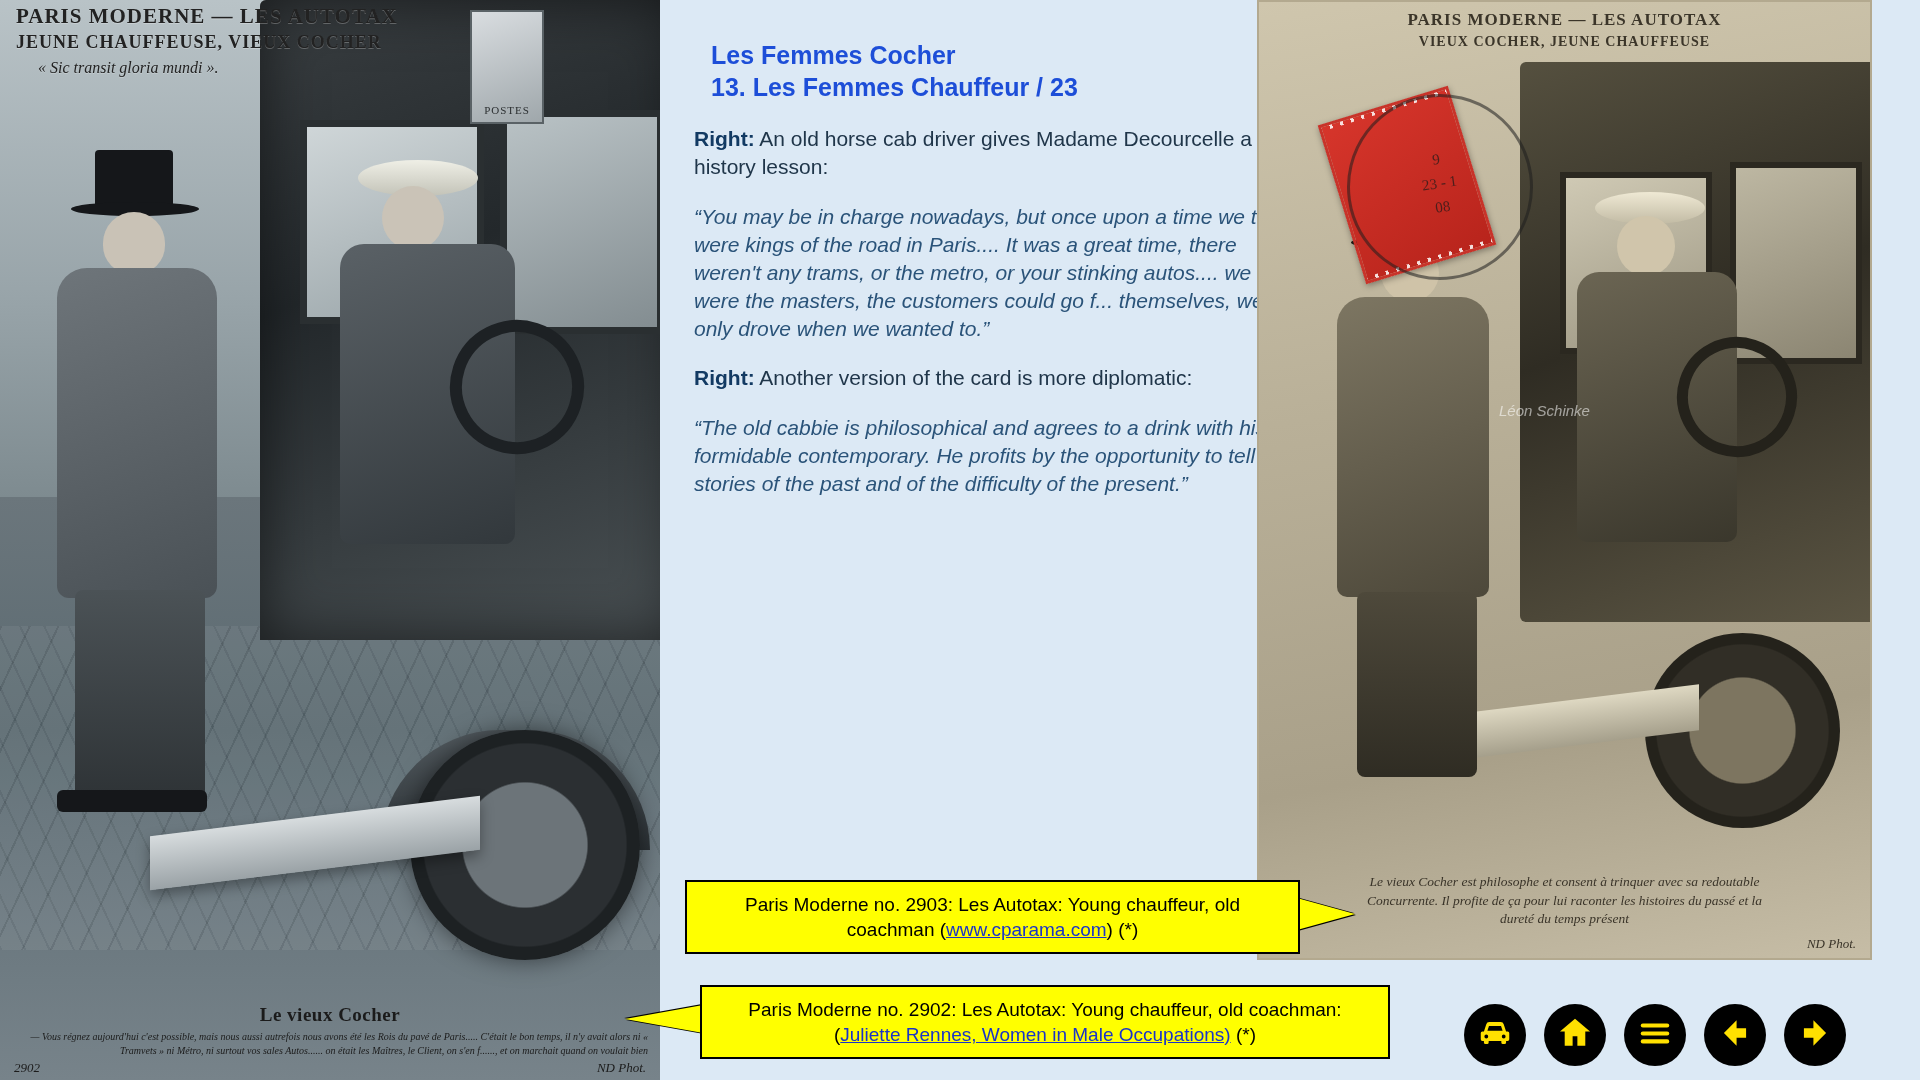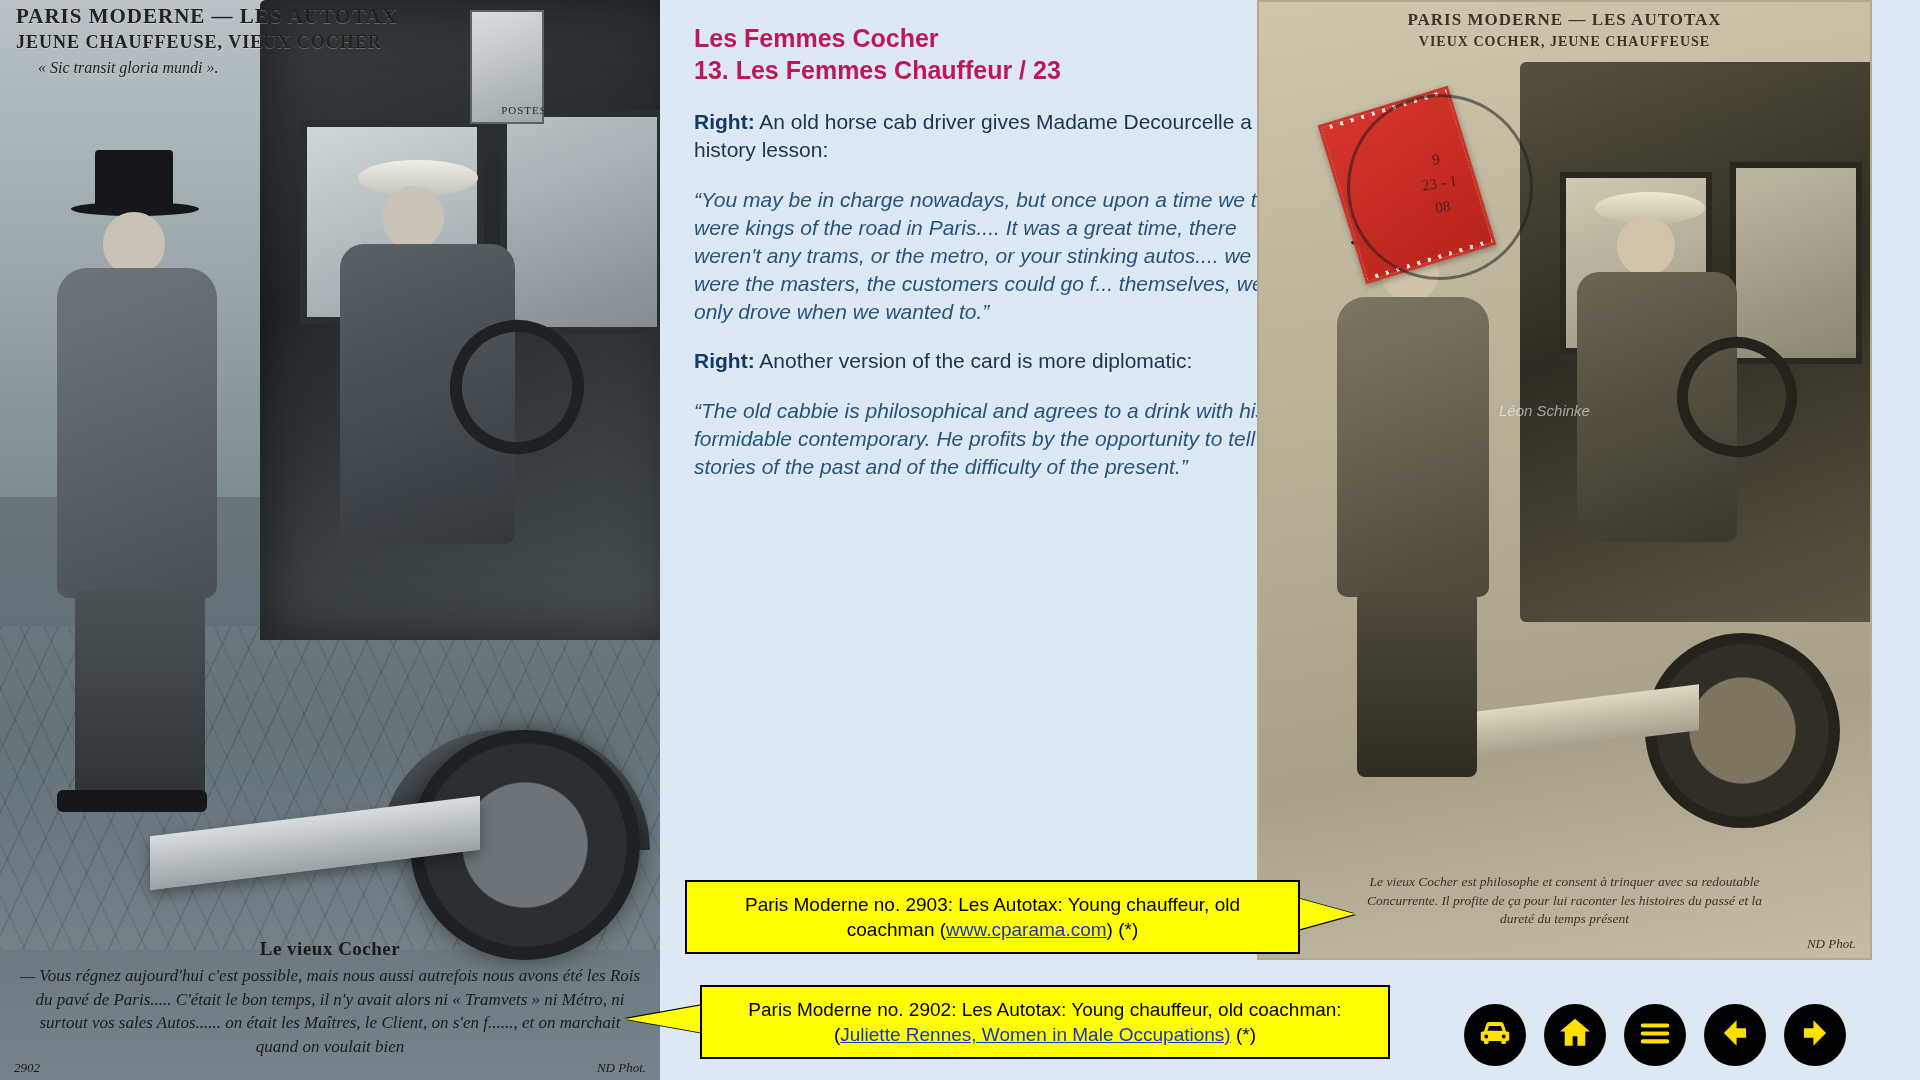--- a/index.html
+++ b/index.html
@@ -132,37 +132,38 @@
     border-radius:50%; border:12px solid #1d2124;
     transform: rotate(18deg);
   }
   .lc-caption {
     position:absolute; left:0; bottom:4px; width:660px;
     text-align:center; color:#1b1b1b;
     font-family:"Liberation Serif", serif;
   }
   .lc-cap-title { font-weight:700; font-size:19px; letter-spacing:.5px;}
   .lc-cap-body {
-    font-size:17px; font-style:italic; line-height:1.38; margin-top:4px;
-    padding:0 19px;
+    font-size:10px; font-style:italic; line-height:1.38; margin-top:4px;
+    padding:0 12px;
+    text-align:right;
   }
   .lc-cap-foot {
     display:flex; justify-content:space-between; padding:0 14px; font-size:13px;
     font-style:italic; margin-top:2px;
   }
 
   
   .mid {
     position:absolute; left:660px; top:0; width:645px; height:1080px;
     background:#dce9f5;
     padding:22px 24px 0 34px;
     box-sizing:border-box;
   }
   .mid h1 {
-    margin:0; font-size:25px; color:#be185d; font-weight:700; line-height:1.28;
+    margin:17px; font-size:25px; color:#1d4ed8; font-weight:700; line-height:1.28;
   }
   .mid p {
     margin:22px 0 0 0; font-size:21px; line-height:1.33; color:#1b3f63;
   }
   .mid p.plain { color:#20364a; }
   .mid .lead { font-weight:700; color:#123a63; }
   .mid .quote { font-style:italic; color:#2a5379; }
 
   
   .right-card {
@@ -328,21 +329,21 @@
       <div class="fw-steering"></div>
     </div>
 
     <div class="lc-header">
       <div class="lc-h1">PARIS MODERNE — LES AUTOTAX</div>
       <div class="lc-h2">JEUNE CHAUFFEUSE, VIEUX COCHER</div>
       <div class="lc-h3">« Sic transit gloria mundi ».</div>
     </div>
 
     <div style="position:absolute; left:470px; top:10px; width:70px; height:110px; background:linear-gradient(160deg,#d9dde0,#9fa7ab); border:2px solid #5a6266;">
-      <div style="position:absolute; bottom:6px; left:0; width:100%; text-align:center; font-size:11px; font-family:'Liberation Serif',serif; color:#2b2f31; letter-spacing:1px;padding-left:17px;">POSTES</div>
+      <div style="position:absolute; bottom:6px; left:0; width:100%; text-align:center; font-size:11px; font-family:'Liberation Serif',serif; color:#2b2f31; letter-spacing:1px;">POSTES</div>
     </div>
 
     <div class="lc-caption">
       <div class="lc-cap-title">Le vieux Cocher</div>
       <div class="lc-cap-body">— Vous régnez aujourd'hui c'est possible, mais nous aussi autrefois nous avons été les Rois du pavé de Paris..... C'était le bon temps, il n'y avait alors ni « Tramvets » ni Métro, ni surtout vos sales Autos...... on était les Maîtres, le Client, on s'en f......, et on marchait quand on voulait bien</div>
       <div class="lc-cap-foot">
         <span>2902</span>
         <span>ND Phot.</span>
       </div>
     </div>

